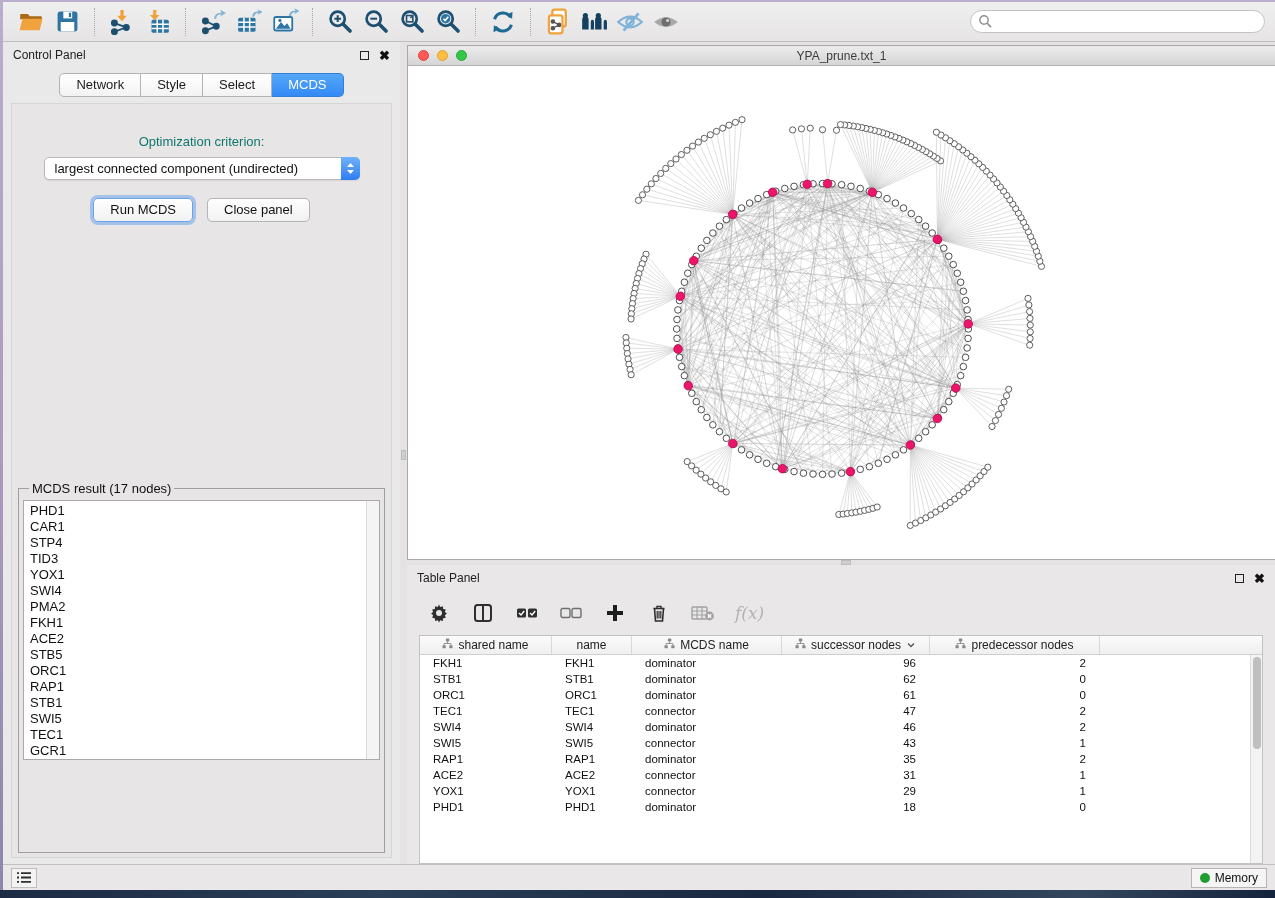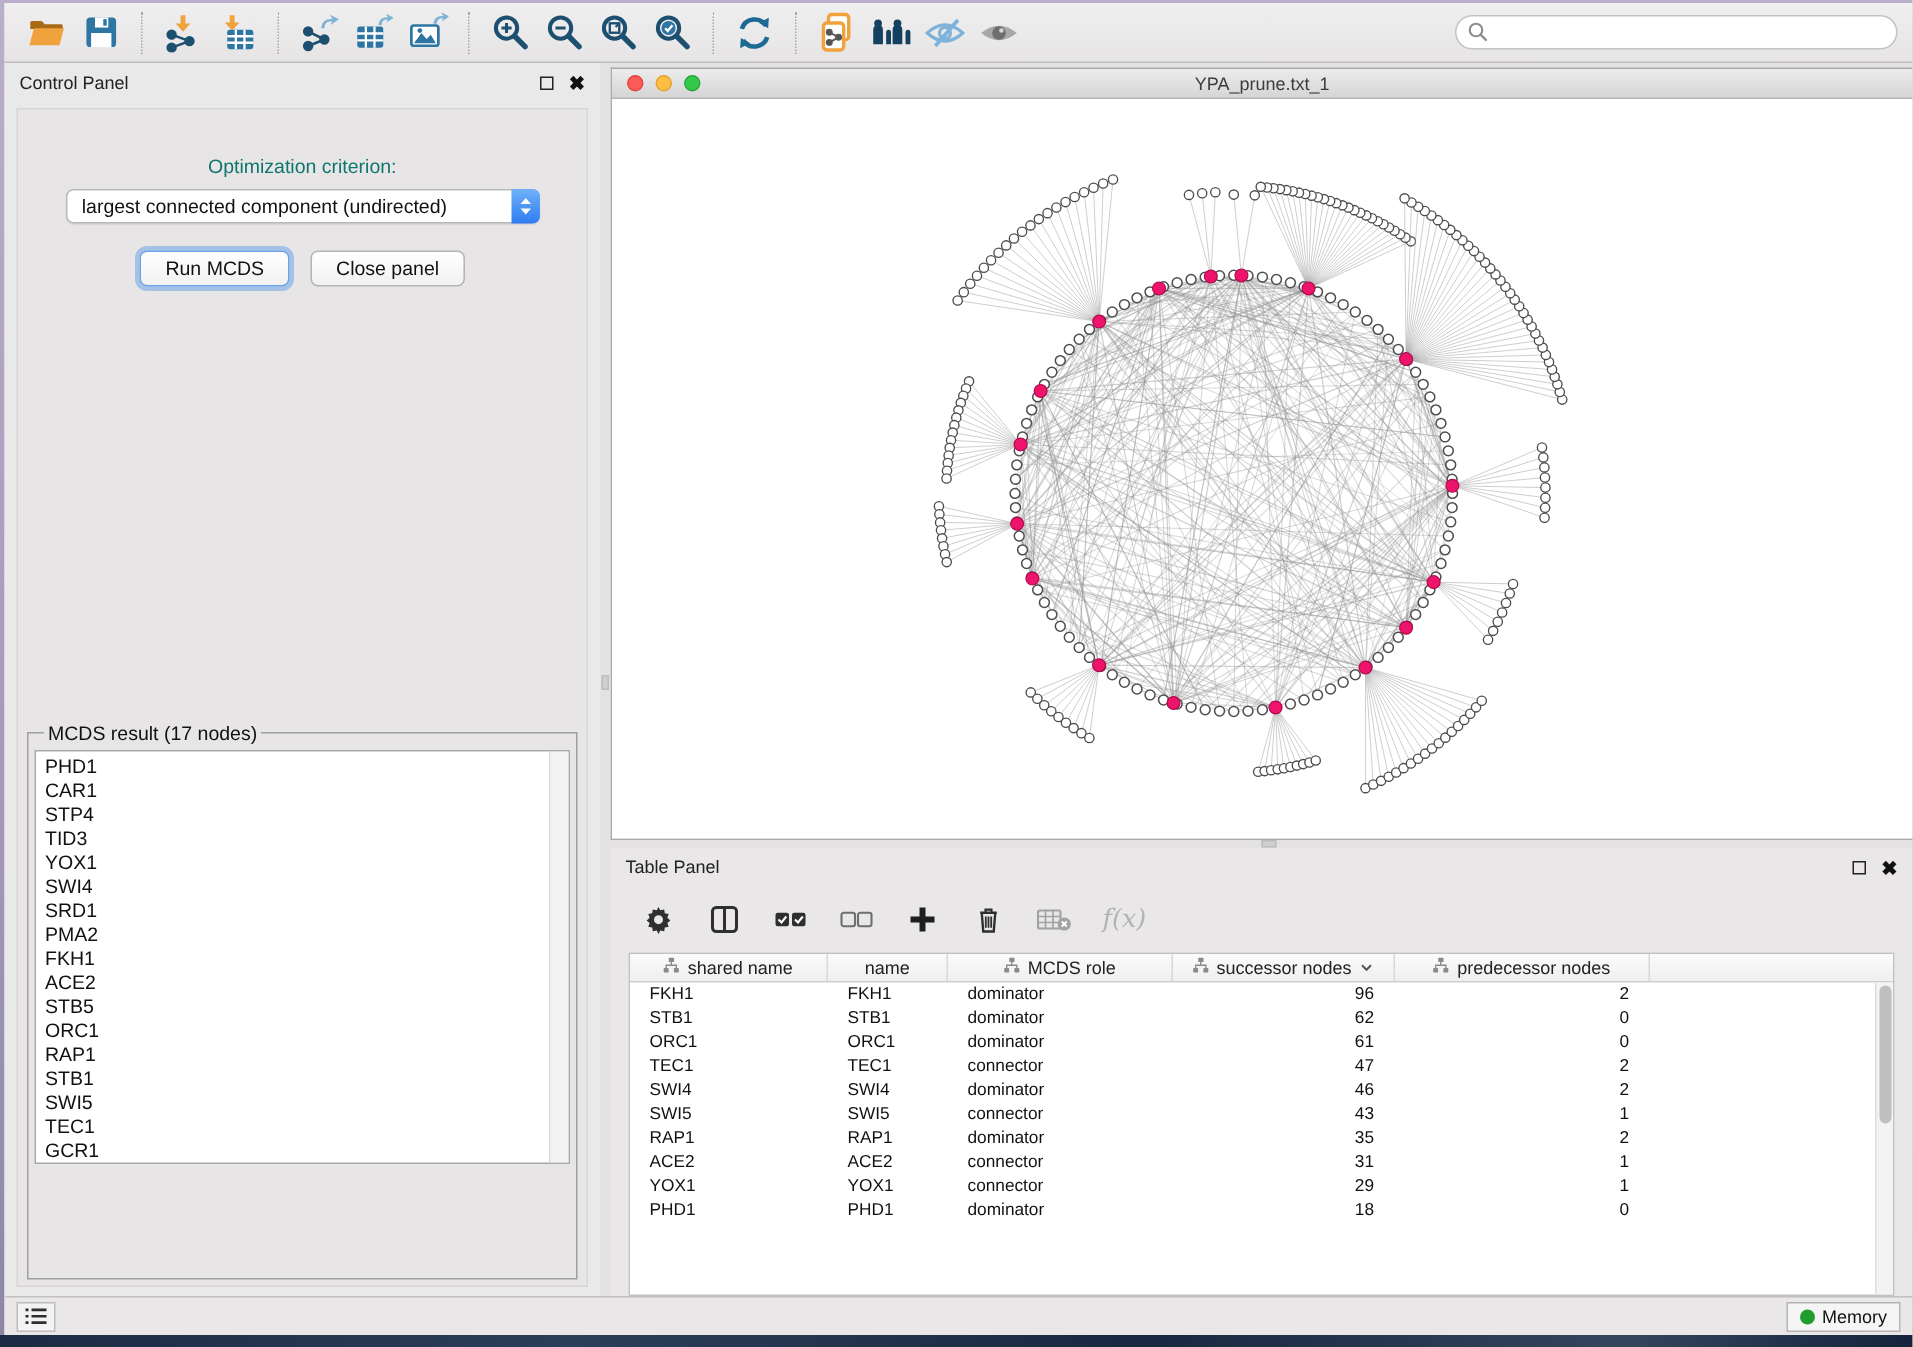--- a/index.html
+++ b/index.html
@@ -276,20 +276,26 @@
 
     <div class="main">
 
       <div class="cpanel">
         <div class="panel-head">
           <span>Control Panel</span>
           <span class="sp"></span>
           <span class="mini-float"></span>
           <span class="mini-close">✖</span>
         </div>
+        <div class="cp-tabs" id="cp-tabs">
+            <span class="tab-seg">Network</span>
+            <span class="tab-seg">Style</span>
+            <span class="tab-seg">Select</span>
+            <span class="tab-seg active">MCDS</span>
+          </div>
         <div class="cp-inner">
           <div class="opt-label">Optimization criterion:</div>
           <div class="dropdown">
             <span class="val">largest connected component (undirected)</span>
             <span class="dd-cap">
               <svg width="9" height="6" viewBox="0 0 9 6">
                   <path d="M1 5 L4.5 1 L8 5 Z" fill="#fff"></path>
                 </svg>
               <svg width="9" height="6" viewBox="0 0 9 6">
                   <path d="M1 1 L4.5 5 L8 1 Z" fill="#fff"></path>
@@ -304,21 +310,20 @@
           <fieldset class="mcds-fieldset">
             <legend>MCDS result (17 nodes)</legend>
             <div class="listbox">
               <div class="items" id="mcds-list">
                   <div class="list-item">PHD1</div>
                   <div class="list-item">CAR1</div>
                   <div class="list-item">STP4</div>
                   <div class="list-item">TID3</div>
                   <div class="list-item">YOX1</div>
                   <div class="list-item">SWI4</div>
-                  <div class="list-item">SRD1</div>
                   <div class="list-item">PMA2</div>
                   <div class="list-item">FKH1</div>
                   <div class="list-item">ACE2</div>
                   <div class="list-item">STB5</div>
                   <div class="list-item">ORC1</div>
                   <div class="list-item">RAP1</div>
                   <div class="list-item">STB1</div>
                   <div class="list-item">SWI5</div>
                   <div class="list-item">TEC1</div>
                   <div class="list-item">GCR1</div>
@@ -1240,21 +1245,21 @@
                 <div class="th" style="width: 80px; flex: 0 0 80px;">
                   <span>name</span>
                 </div>
                 <div class="th" style="width: 150px; flex: 0 0 150px;">
                   <span><svg width="11" height="11" viewBox="0 0 12 12">
                       <rect x="4.2" y="0.5" width="3.8" height="3.2" rx="0.5" fill="#8a8a8a"></rect>
                       <rect x="0.5" y="8" width="3.6" height="3.2" rx="0.5" fill="#8a8a8a"></rect>
                       <rect x="7.9" y="8" width="3.6" height="3.2" rx="0.5" fill="#8a8a8a"></rect>
                       <path d="M6 3.7 v2.3 M2.3 8 V6 h7.4 v2" stroke="#8a8a8a" stroke-width="1" fill="none"></path>
                     </svg></span>
-                  <span>MCDS role</span>
+                  <span>MCDS name</span>
                 </div>
                 <div class="th" style="width: 148px; flex: 0 0 148px;">
                   <span><svg width="11" height="11" viewBox="0 0 12 12">
                       <rect x="4.2" y="0.5" width="3.8" height="3.2" rx="0.5" fill="#8a8a8a"></rect>
                       <rect x="0.5" y="8" width="3.6" height="3.2" rx="0.5" fill="#8a8a8a"></rect>
                       <rect x="7.9" y="8" width="3.6" height="3.2" rx="0.5" fill="#8a8a8a"></rect>
                       <path d="M6 3.7 v2.3 M2.3 8 V6 h7.4 v2" stroke="#8a8a8a" stroke-width="1" fill="none"></path>
                     </svg></span>
                   <span>successor nodes</span>
                   <span><svg width="10" height="8" viewBox="0 0 10 8">

